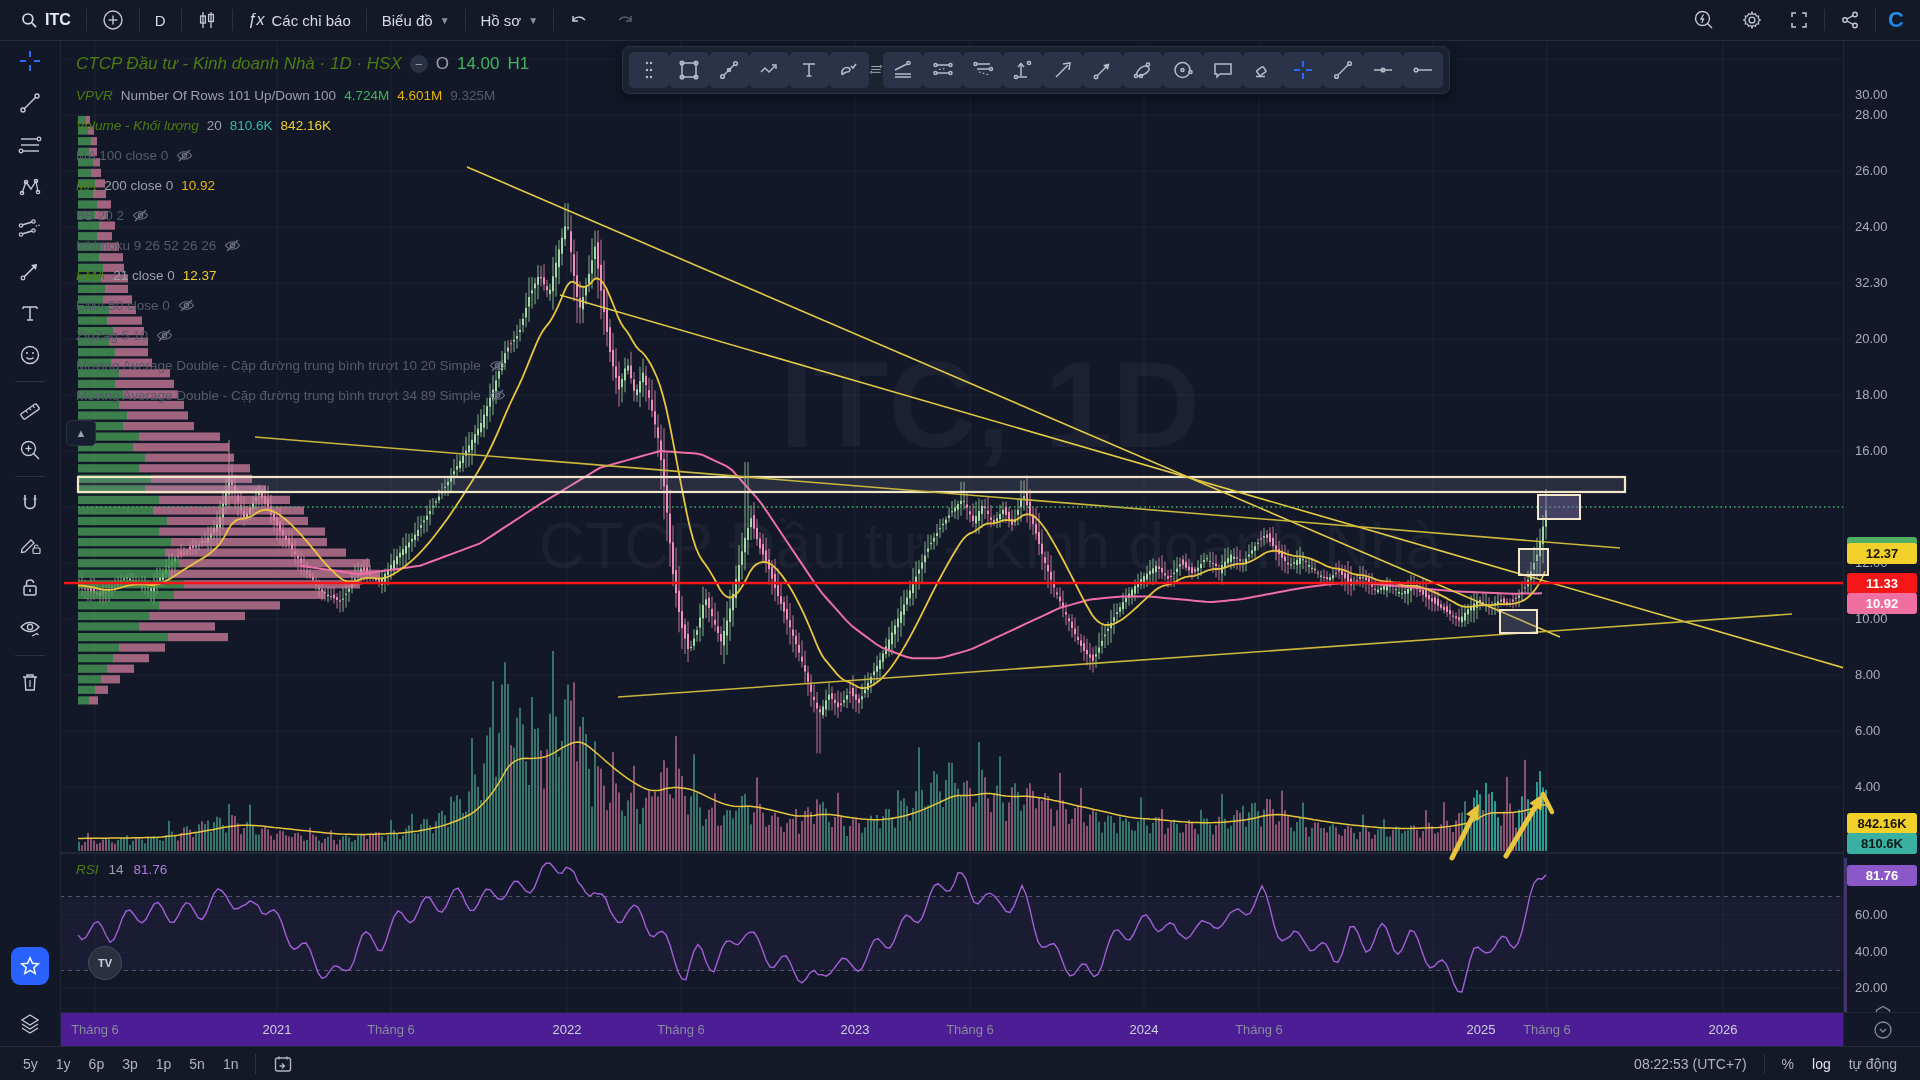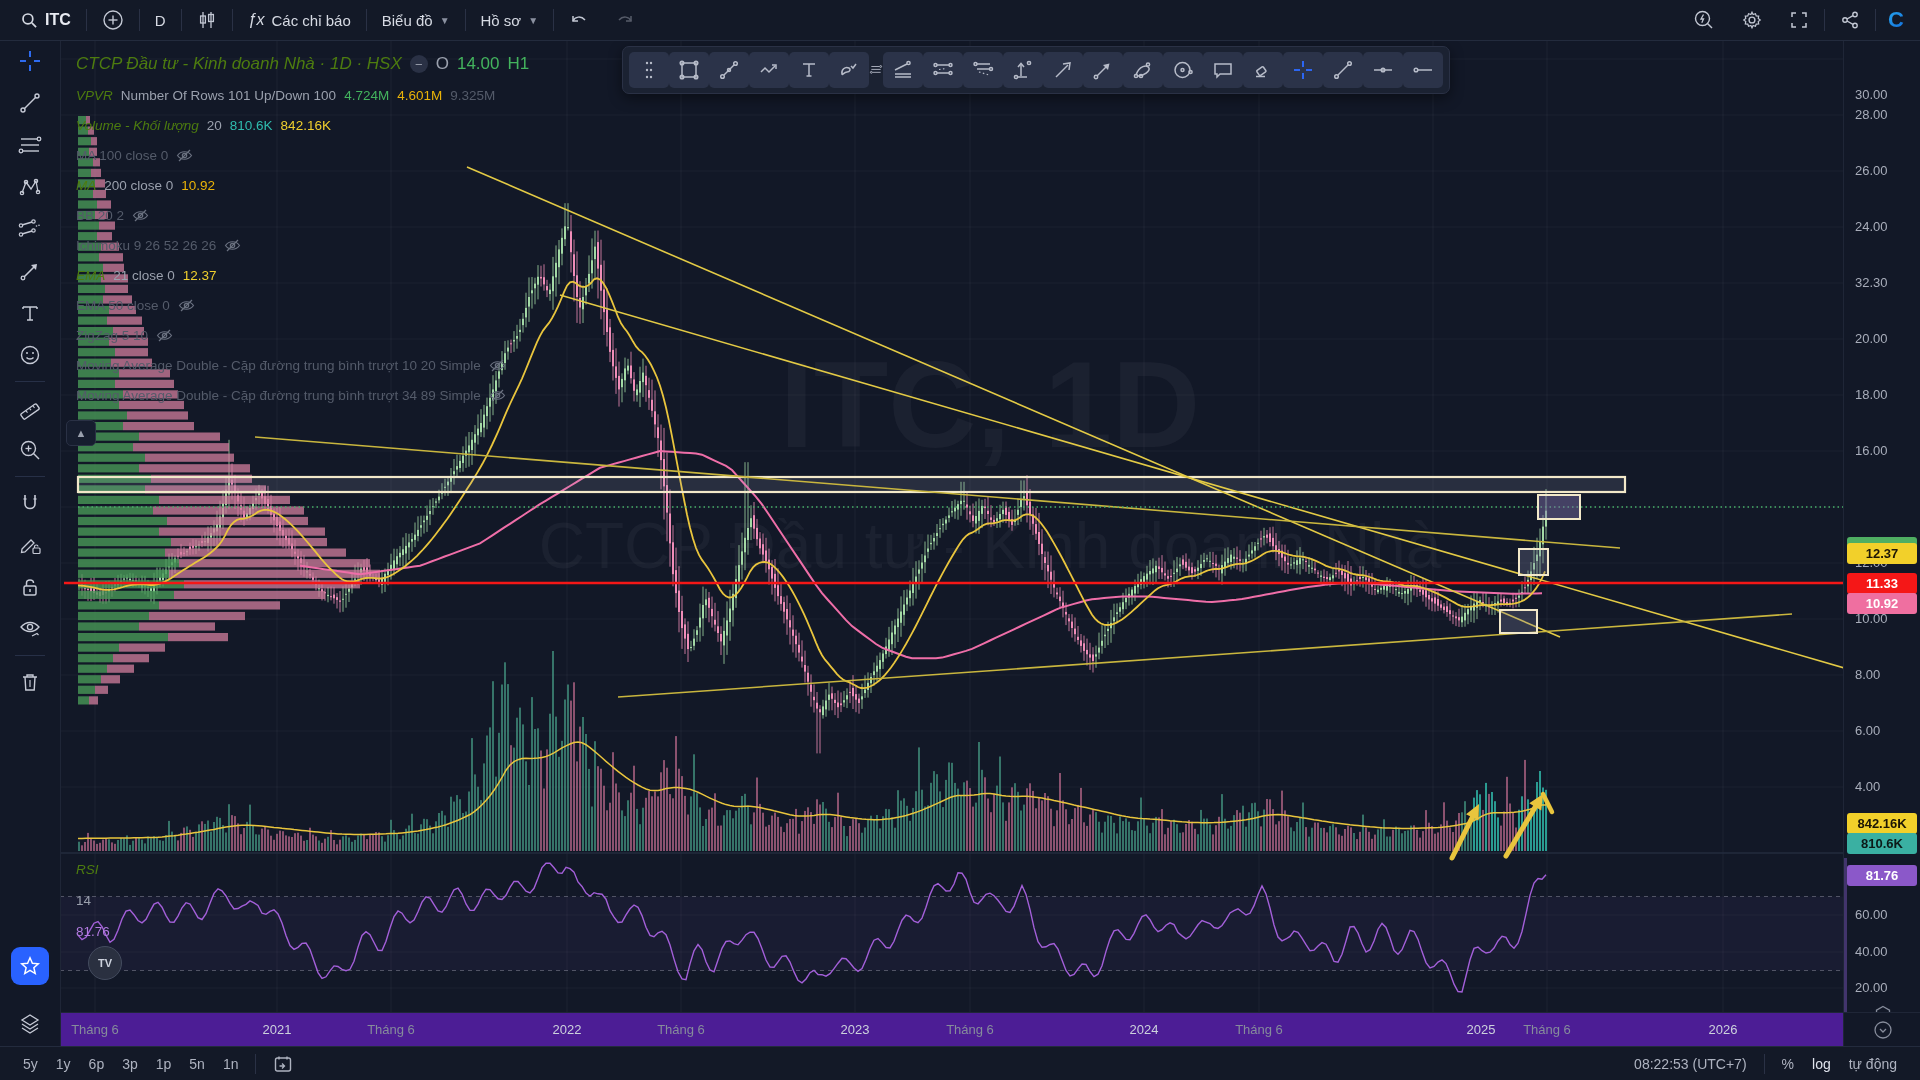--- a/index.html
+++ b/index.html
@@ -58,21 +58,21 @@
   .ax-badge{position:absolute;left:3px;width:70px;height:21px;border-radius:3px;font-size:13px;font-weight:bold;
     display:flex;align-items:center;justify-content:center;}
   #rsi-strip{position:absolute;left:0;top:818px;width:3px;height:172px;background:rgba(126,87,194,.45);}
   
   #time-axis{left:60px;top:1012px;width:1783px;height:34px;background:#4c1d95;border-top:1px solid #1f2637;z-index:25;cursor:ew-resize;}
   .t-label{position:absolute;top:9px;font-size:13px;color:#868c9b;transform:translateX(-50%);white-space:nowrap;}
   .t-label.year{color:#ccd1dc;}
   #axis-corner{left:1843px;top:1012px;width:77px;height:34px;background:#121827;border-top:1px solid #1f2637;
     border-left:1px solid #1f2637;z-index:26;display:flex;align-items:center;justify-content:center;}
   
-  #rsi-legend{left:76px;top:862px;display:flex;gap:16px;font-size:13.5px;z-index:20;flex-direction:column;}
+  #rsi-legend{left:76px;top:862px;display:flex;gap:10px;font-size:13.5px;z-index:20;}
   
   #bottombar{left:0;top:1046px;width:1920px;height:34px;background:#131927;border-top:1px solid #232b3d;
     display:flex;align-items:center;z-index:40;font-size:14px;}
   .bb-btn{padding:3px 9px;border-radius:4px;color:#aeb3c0;cursor:pointer;}
   .bb-sep{width:1px;height:20px;background:#2a3145;margin:0 8px;}
   #bb-right{margin-left:auto;display:flex;align-items:center;padding-right:14px;}
   .bb-log{color:#dfe3ec;}
   
   #tv-logo{left:88px;top:946px;width:32px;height:32px;border-radius:50%;background:#2a3040;border:1px solid #434b5e;
     color:#cdd2dd;display:flex;align-items:center;justify-content:center;font-size:11px;font-weight:bold;z-index:15;}

